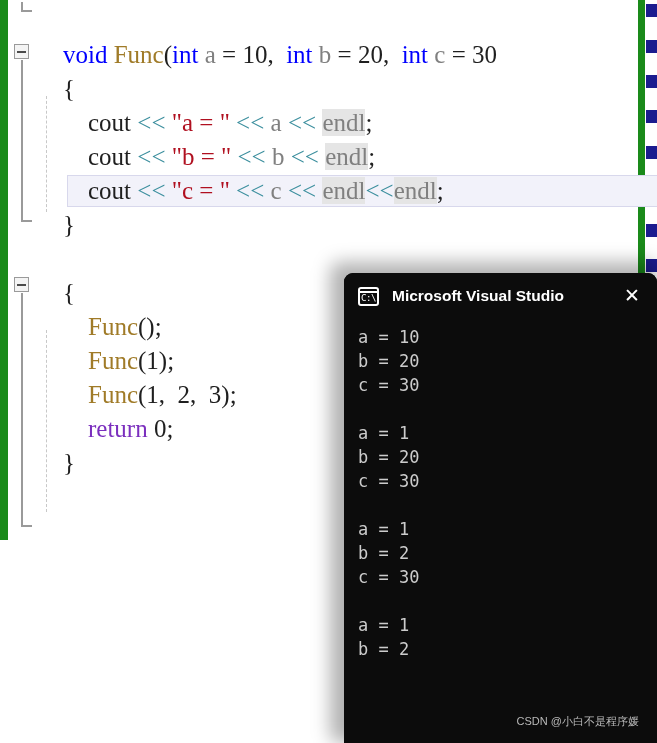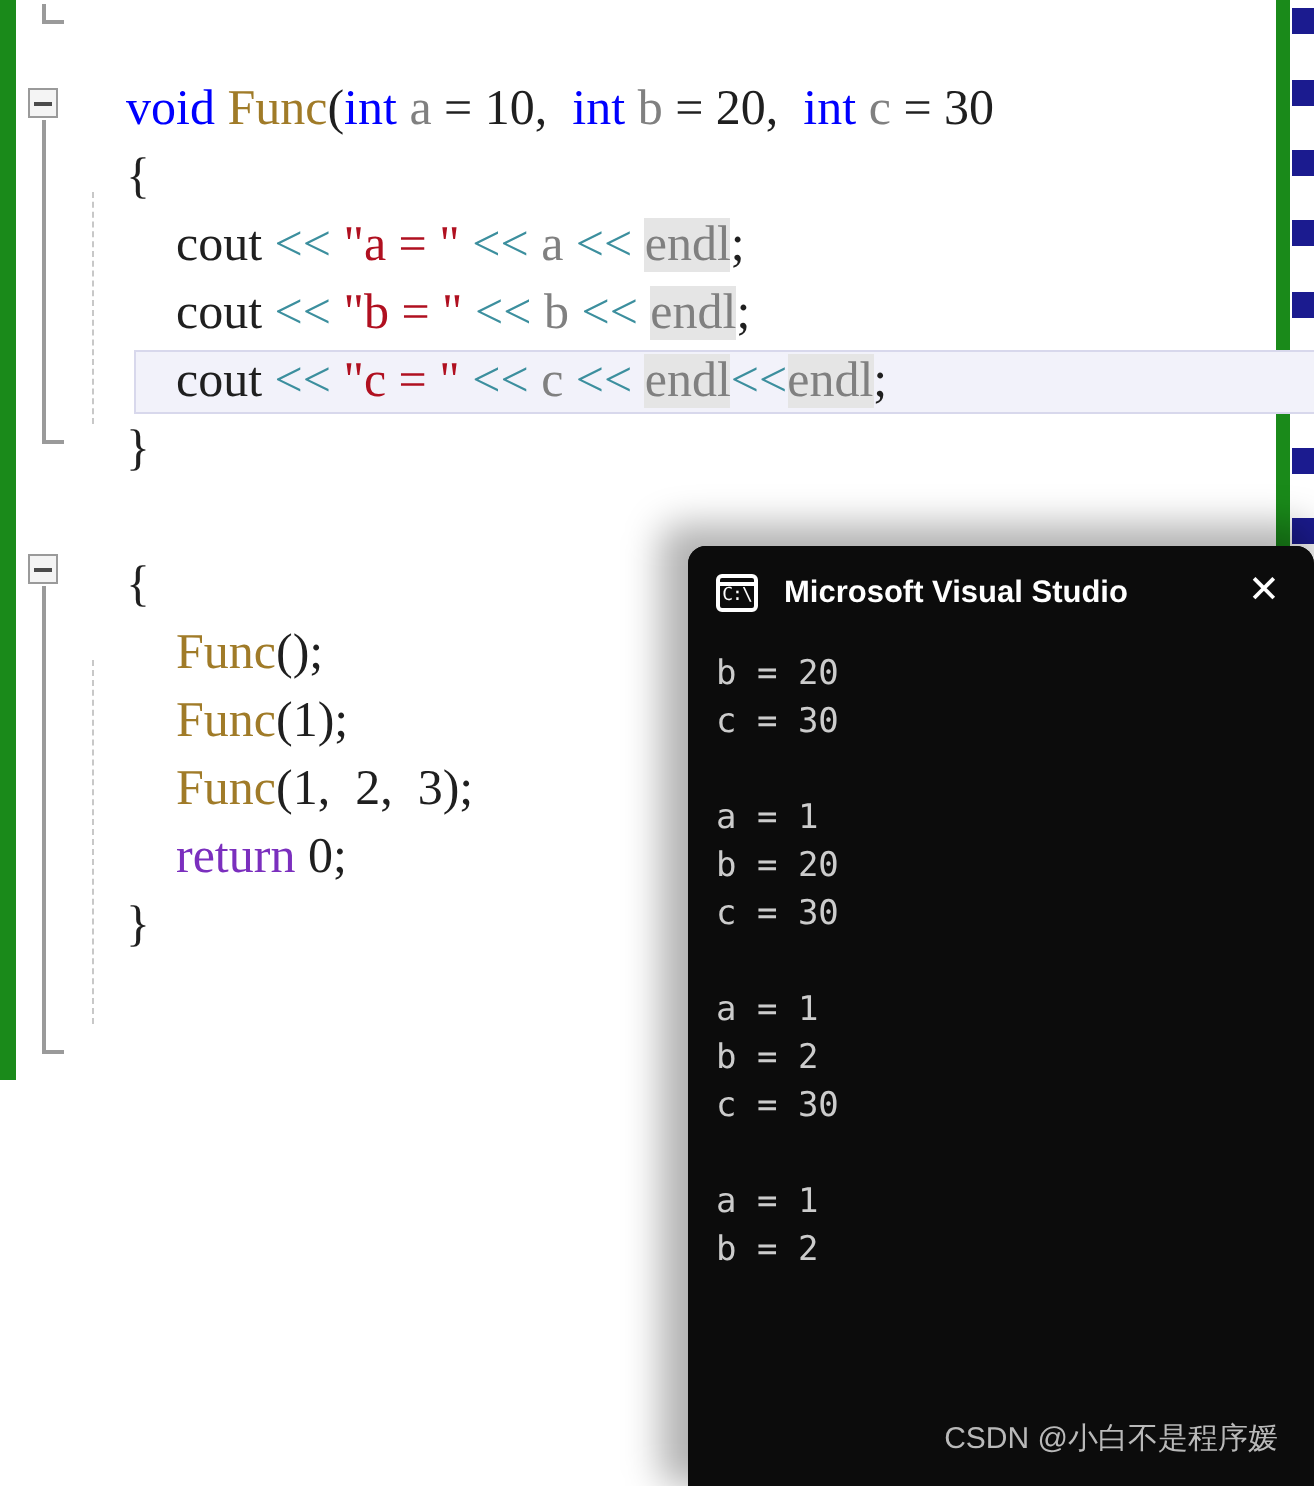--- a/index.html
+++ b/index.html
@@ -251,21 +251,21 @@
     white-space: pre;
   }
   .console-body .blank { height: 24px; }
 
   .watermark {
     position: absolute;
     right: 18px;
     bottom: 14px;
     color: #b9b9b9;
     font-family: "Liberation Sans", "DejaVu Sans", sans-serif;
-    font-size: 15px;
+    font-size: 11px;
     white-space: nowrap;
   }
 </style>
 </head>
 <body>
 
 <div id="root">
 
   <div id="editor">
 
@@ -315,17 +315,17 @@
   <div class="console-shadow"></div>
 
   <div id="console">
     <div class="titlebar">
       <span class="cmd-icon">
         <span class="glyph">C:\</span>
       </span>
       <span class="title-text">Microsoft Visual Studio 调试控</span>
       <span class="close-btn">✕</span>
     </div>
-    <div class="console-body" id="console-body"><div>b = 20</div><div>c = 30</div><div class="blank"></div><div>a = 1</div><div>b = 20</div><div>c = 30</div><div class="blank"></div><div>a = 1</div><div>b = 2</div><div>c = 30</div><div class="blank"></div><div>a = 1</div><div>b = 2</div></div>
+    <div class="console-body" id="console-body"><div>a = 10</div><div>b = 20</div><div>c = 30</div><div class="blank"></div><div>a = 1</div><div>b = 20</div><div>c = 30</div><div class="blank"></div><div>a = 1</div><div>b = 2</div><div>c = 30</div><div class="blank"></div><div>a = 1</div><div>b = 2</div></div>
     <div class="watermark">CSDN @小白不是程序媛</div>
   </div>
 
 </div>
 
 </body></html>

